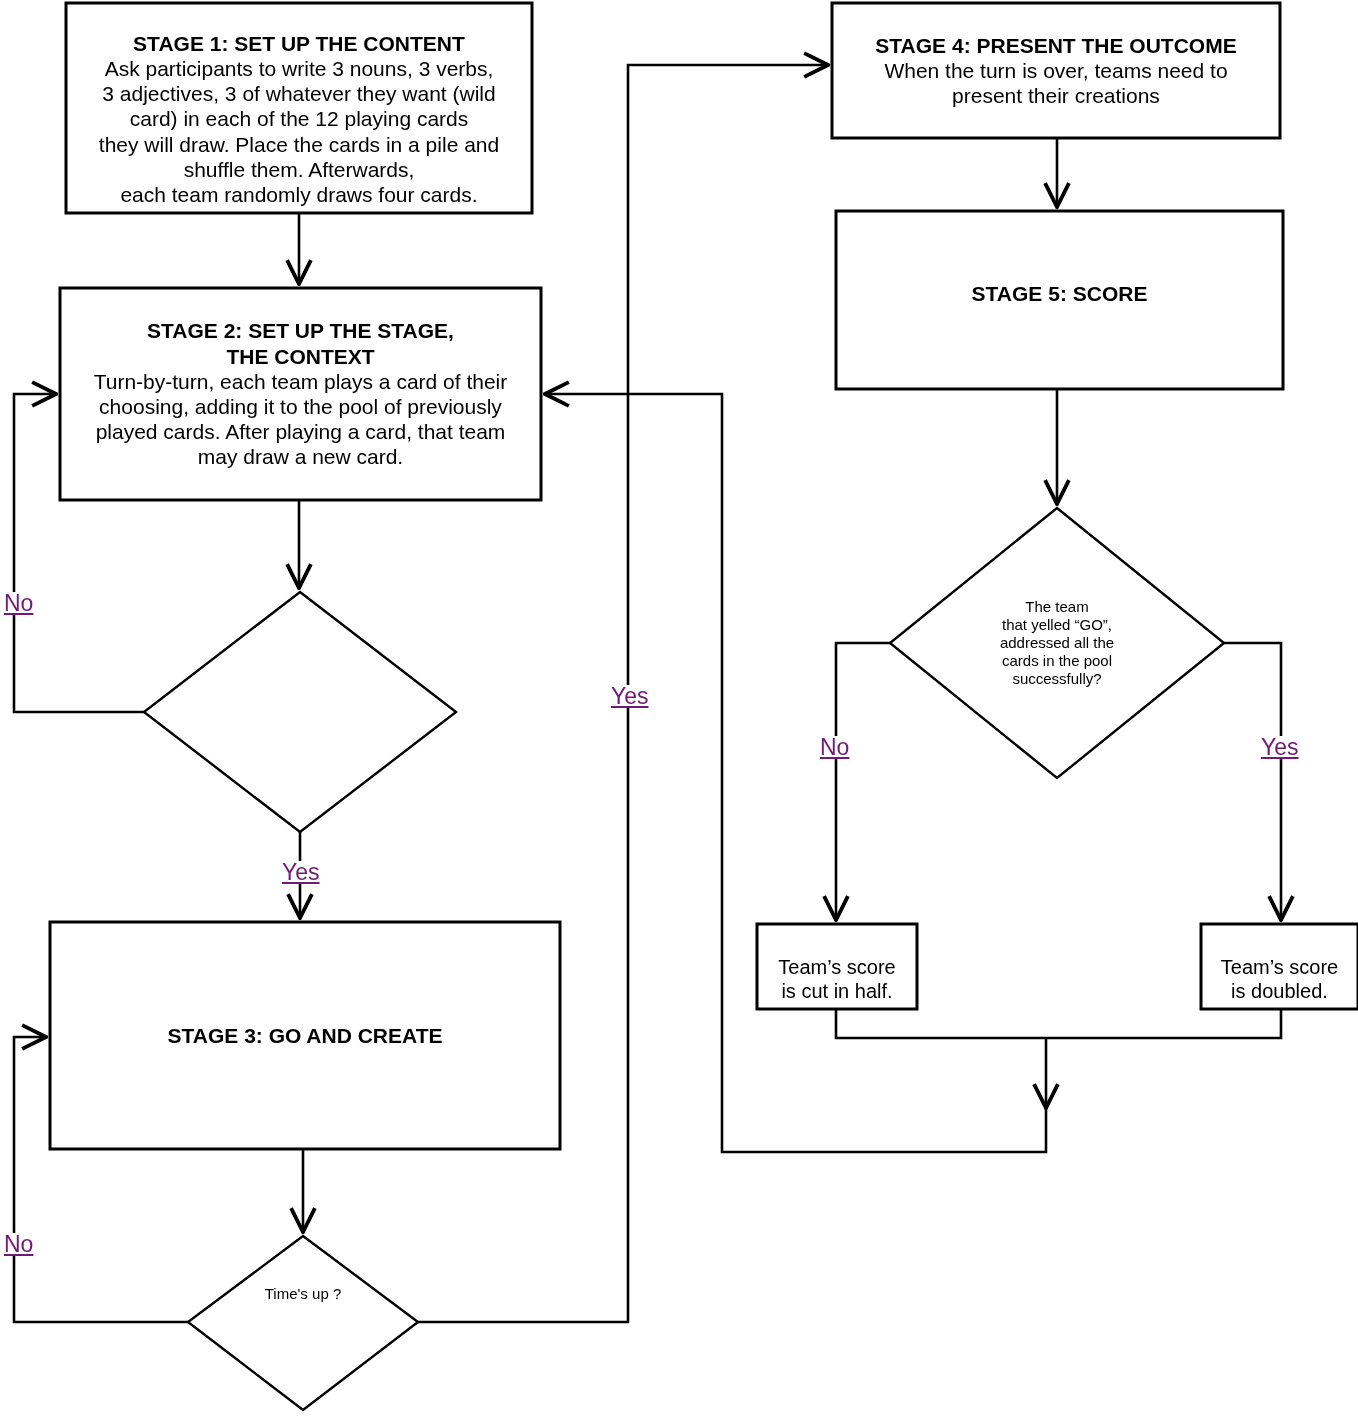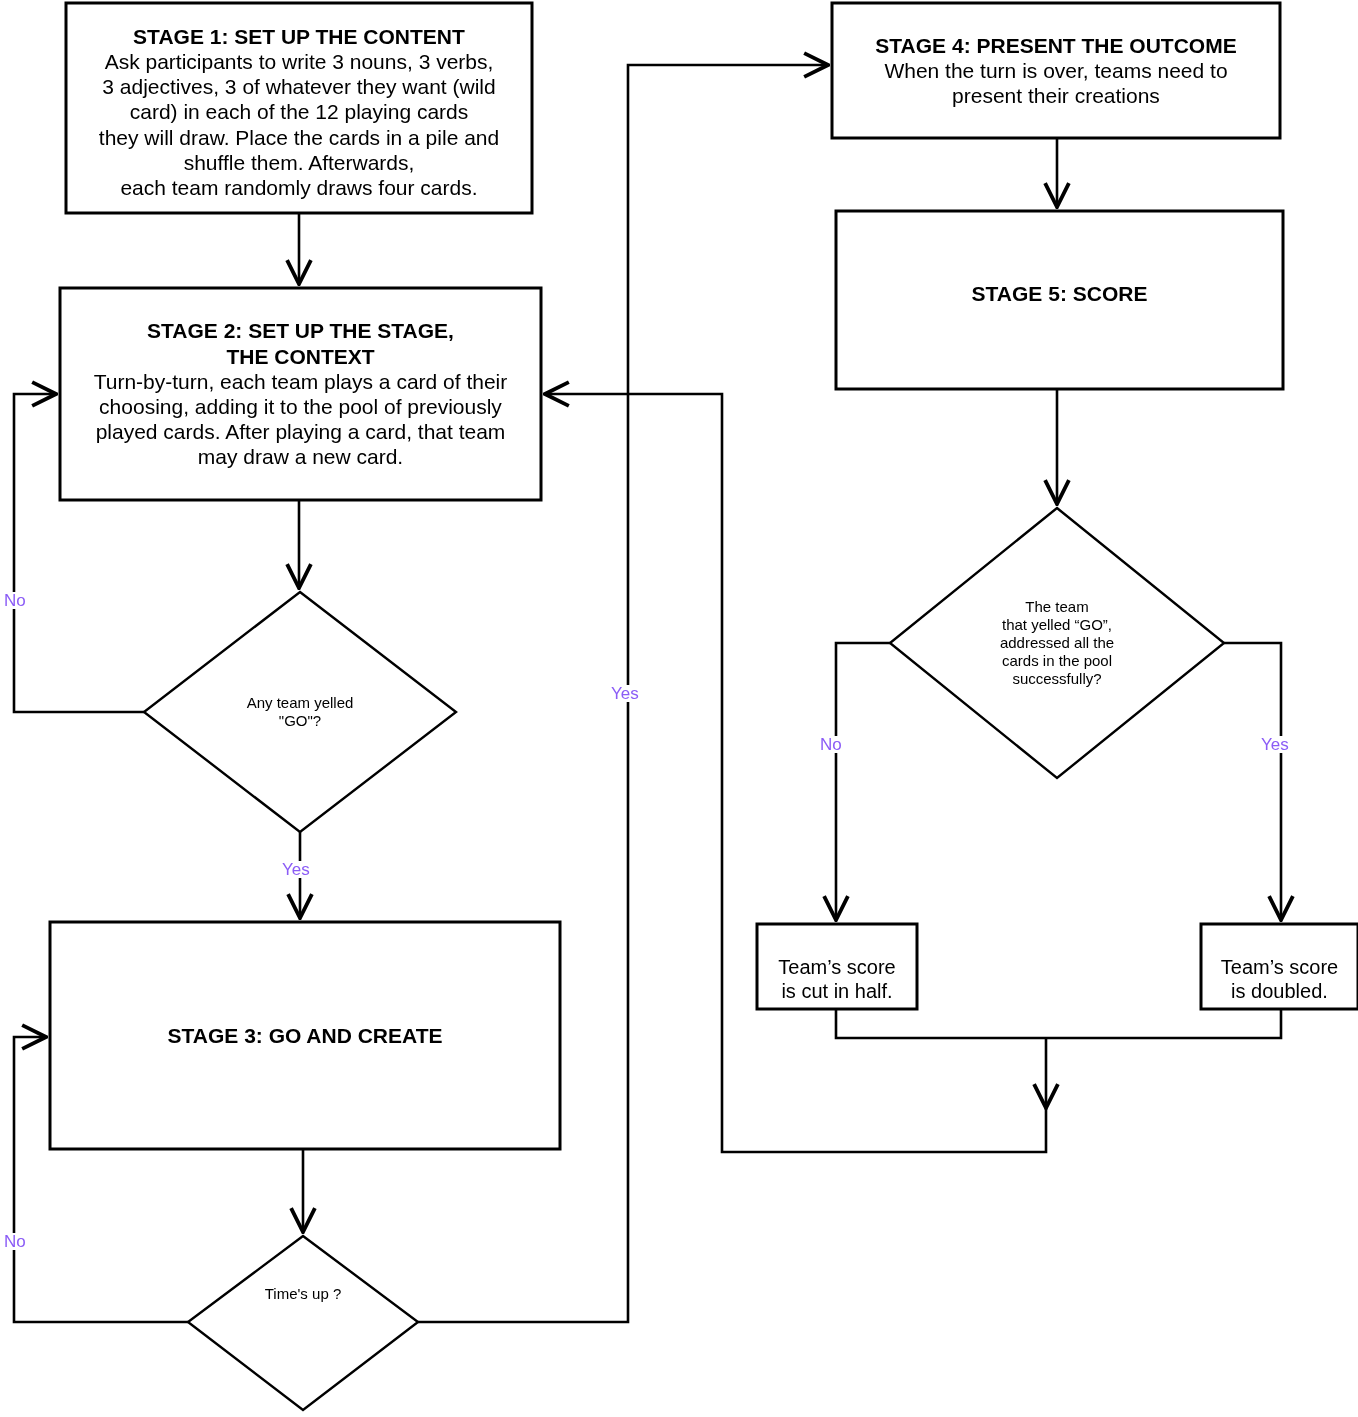--- a/index.html
+++ b/index.html
@@ -44,26 +44,27 @@
     font-weight: normal;
     white-space: pre-line;
   }
   .big-box .title { font-size: 21px; }
   .big-box .body  { font-size: 21px; }
   .small-box .body { font-size: 20px; margin-top: 24px; }
   .diamond-text { font-size: 15px; white-space: pre-line; }
 
   .edge-label {
     position: absolute;
-    font-size: 17px;
-    color: #8b5cf6;
+    font-size: 23px;
+    color: #701a75;
     white-space: nowrap;
     background: #ffffff;
     padding: 0 2px;
     line-height: 1;
+    text-decoration: underline;
   }
 </style>
 </head>
 <body>
 
 <div id="diagram-root">
 
   <svg class="flow" viewBox="0 0 1358 1417" xmlns="http://www.w3.org/2000/svg">
     <defs>
       <marker id="arrowOpen" viewBox="0 0 12 12" refX="11" refY="6" markerWidth="11" markerHeight="11" orient="auto-start-reverse">
@@ -112,21 +113,21 @@
     <path d="M 890 643 L 836 643 L 836 920" class="conn" marker-end="url(#arrowOpen)"></path>
 
     <path d="M 1224 643 L 1281 643 L 1281 920" class="conn" marker-end="url(#arrowOpen)"></path>
 
     <path d="M 836 1009 L 836 1038 L 1281 1038 L 1281 1009" class="conn"></path>
 
     <path d="M 1046 1038 L 1046 1108" class="conn" marker-end="url(#arrowOpen)"></path>
     <path d="M 1046 1108 L 1046 1152 L 722 1152 L 722 394 L 545 394" class="conn" marker-end="url(#arrowOpen)"></path>
   </svg>
 
-  <div class="node-text big-box" style="left:66px; top:7px; width:466px; height:210px;border-radius:28px;">
+  <div class="node-text big-box" style="left:66px; top:14px; width:466px; height:210px;border-radius:28px;">
     <div class="title">STAGE 1: SET UP THE CONTENT</div>
     <div class="body">Ask participants to write 3 nouns, 3 verbs,
 3 adjectives, 3 of whatever they want (wild
 card) in each of the 12 playing cards
 they will draw. Place the cards in a pile and
 shuffle them. Afterwards,
 each team randomly draws four cards.</div>
   </div>
 
   <div class="node-text big-box" style="left:60px; top:288px; width:481px; height:212px;">
@@ -155,24 +156,20 @@
   <div class="node-text small-box" style="left:757px; top:924px; width:160px; height:85px;">
     <div class="body">Team’s score
 is cut in half.</div>
   </div>
 
   <div class="node-text small-box" style="left:1201px; top:924px; width:157px; height:85px;">
     <div class="body">Team’s score
 is doubled.</div>
   </div>
 
-  <div class="node-text" style="left:180px; top:652px; width:240px; height:120px;">
-    <div class="diamond-text">Any team yelled
-"GO"?</div>
-  </div>
 
   <div class="node-text" style="left:203px; top:1264px; width:200px; height:60px;">
     <div class="diamond-text">Time's up ?</div>
   </div>
 
   <div class="node-text" style="left:937px; top:565px; width:240px; height:156px;">
     <div class="diamond-text">The team
 that yelled “GO”,
 addressed all the
 cards in the pool

